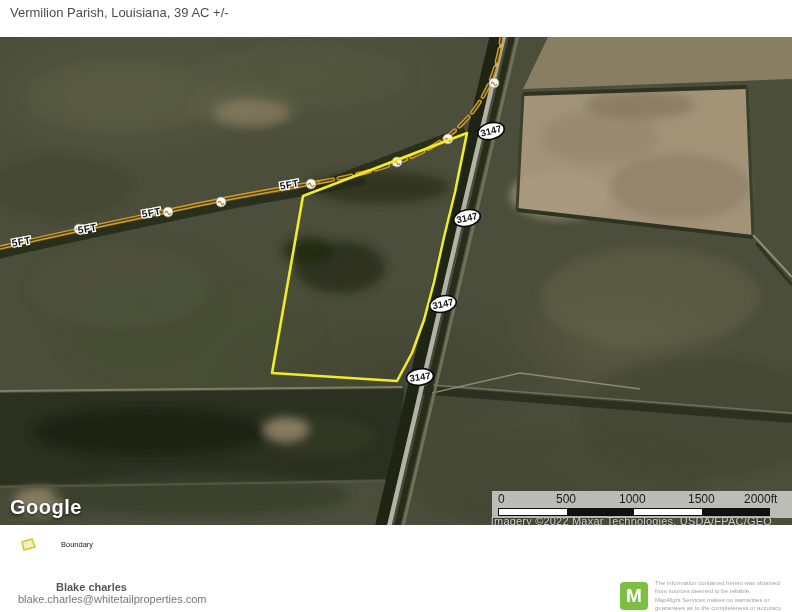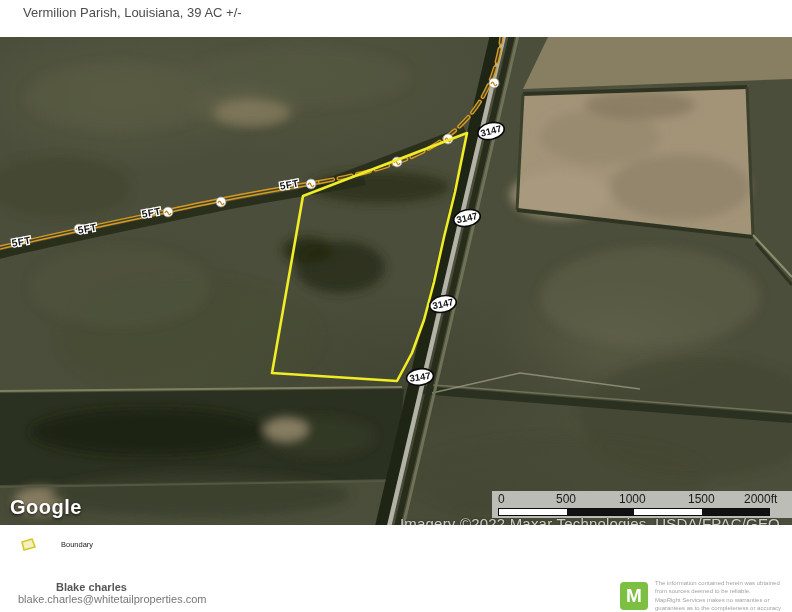--- a/index.html
+++ b/index.html
@@ -3,21 +3,21 @@
 <meta charset="utf-8">
 <style>
   html,body{margin:0;padding:0;}
   body{
     width:792px;height:612px;position:relative;overflow:hidden;
     background:#ffffff;font-family:"Liberation Sans", sans-serif;
   }
   
   .header{position:absolute;top:5px;left:10px;}
   .header .title{font-size:15px;font-weight:bold;color:#2e2e2e;line-height:1.2;}
-  .header .subtitle{font-size:13px;color:#4d4d4d;line-height:1.25;margin-left:13px;}
+  .header .subtitle{font-size:13px;color:#4d4d4d;line-height:1.25;}
 
   
   .map{
     position:absolute;top:37px;left:0;width:792px;height:488px;overflow:hidden;
     background:
       radial-gradient(220px 110px at 15% 12%, rgba(96,99,74,.55), transparent 70%),
       radial-gradient(260px 120px at 38% 8%, rgba(88,91,66,.50), transparent 70%),
       radial-gradient(90px 40px at 31% 14%, rgba(146,133,100,.55), transparent 70%),
       radial-gradient(200px 140px at 18% 55%, rgba(70,74,52,.60), transparent 70%),
       radial-gradient(300px 150px at 50% 72%, rgba(58,62,44,.55), transparent 70%),
@@ -38,21 +38,21 @@
   }
   .scalebox .tick{position:absolute;top:1px;font-size:12px;color:#1a1a1a;}
   .t0{left:6px;} .t1{left:64px;} .t2{left:127px;} .t3{left:196px;} .t4{left:252px;}
   .scalebar{
     position:absolute;left:6px;top:17px;width:270px;height:6px;
     border:1px solid #0d0d0d;display:flex;background:#fff;
   }
   .scalebar .seg{flex:1;}
   .seg.b{background:#111;} .seg.w{background:#fff;}
   .attribution{
-    position:absolute;right:12px;top:478px;font-size:15px;color:rgba(240,240,240,.82);
+    position:absolute;right:20px;top:478px;font-size:11px;color:rgba(240,240,240,.82);
     text-shadow:0 0 2px rgba(0,0,0,.65);letter-spacing:.2px;
   }
 
   
   .legend{position:absolute;top:538px;left:20px;display:flex;align-items:center;gap:24px;}
   .legend .label{font-size:7.5px;color:#222;}
 
   
   .footer{position:absolute;left:18px;top:581px;}
   .footer .name{font-size:11px;font-weight:bold;color:#555;margin-left:38px;}

